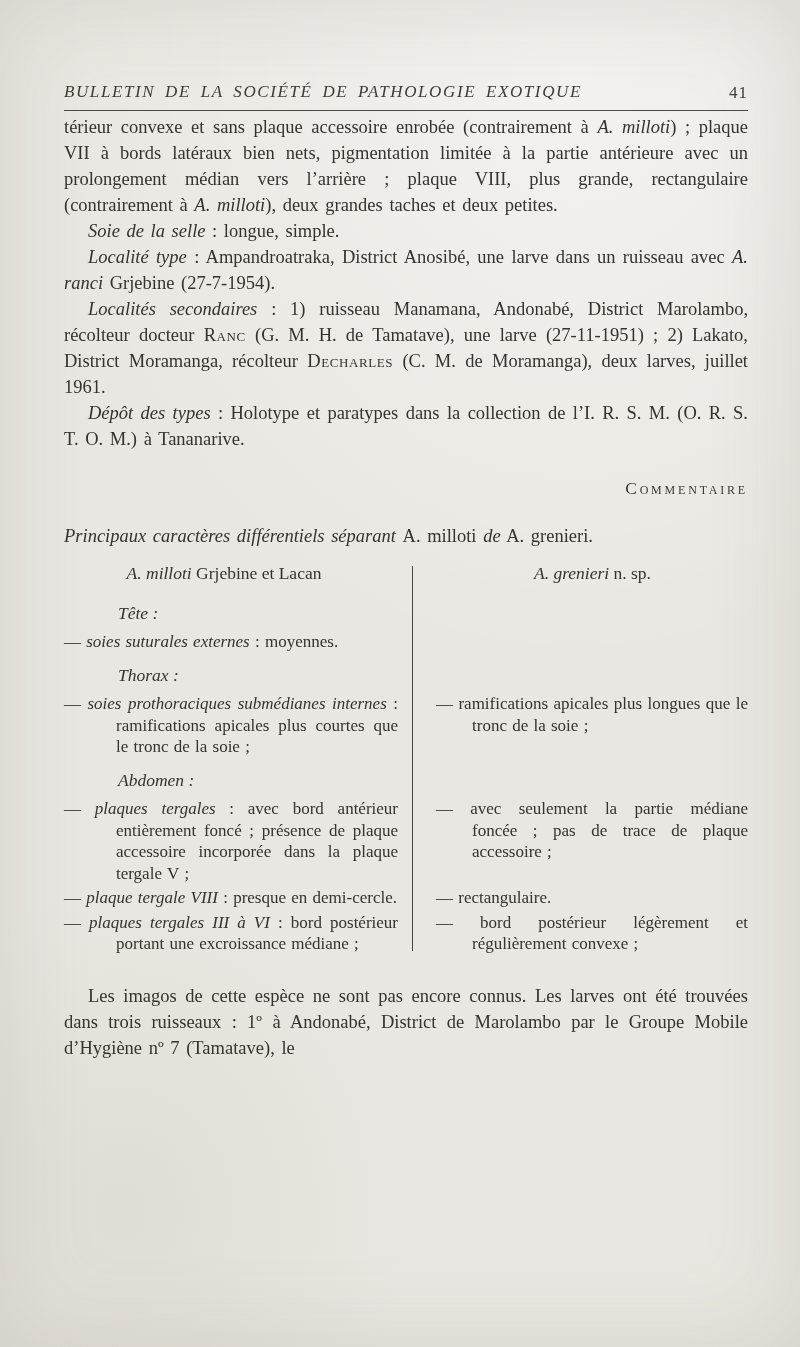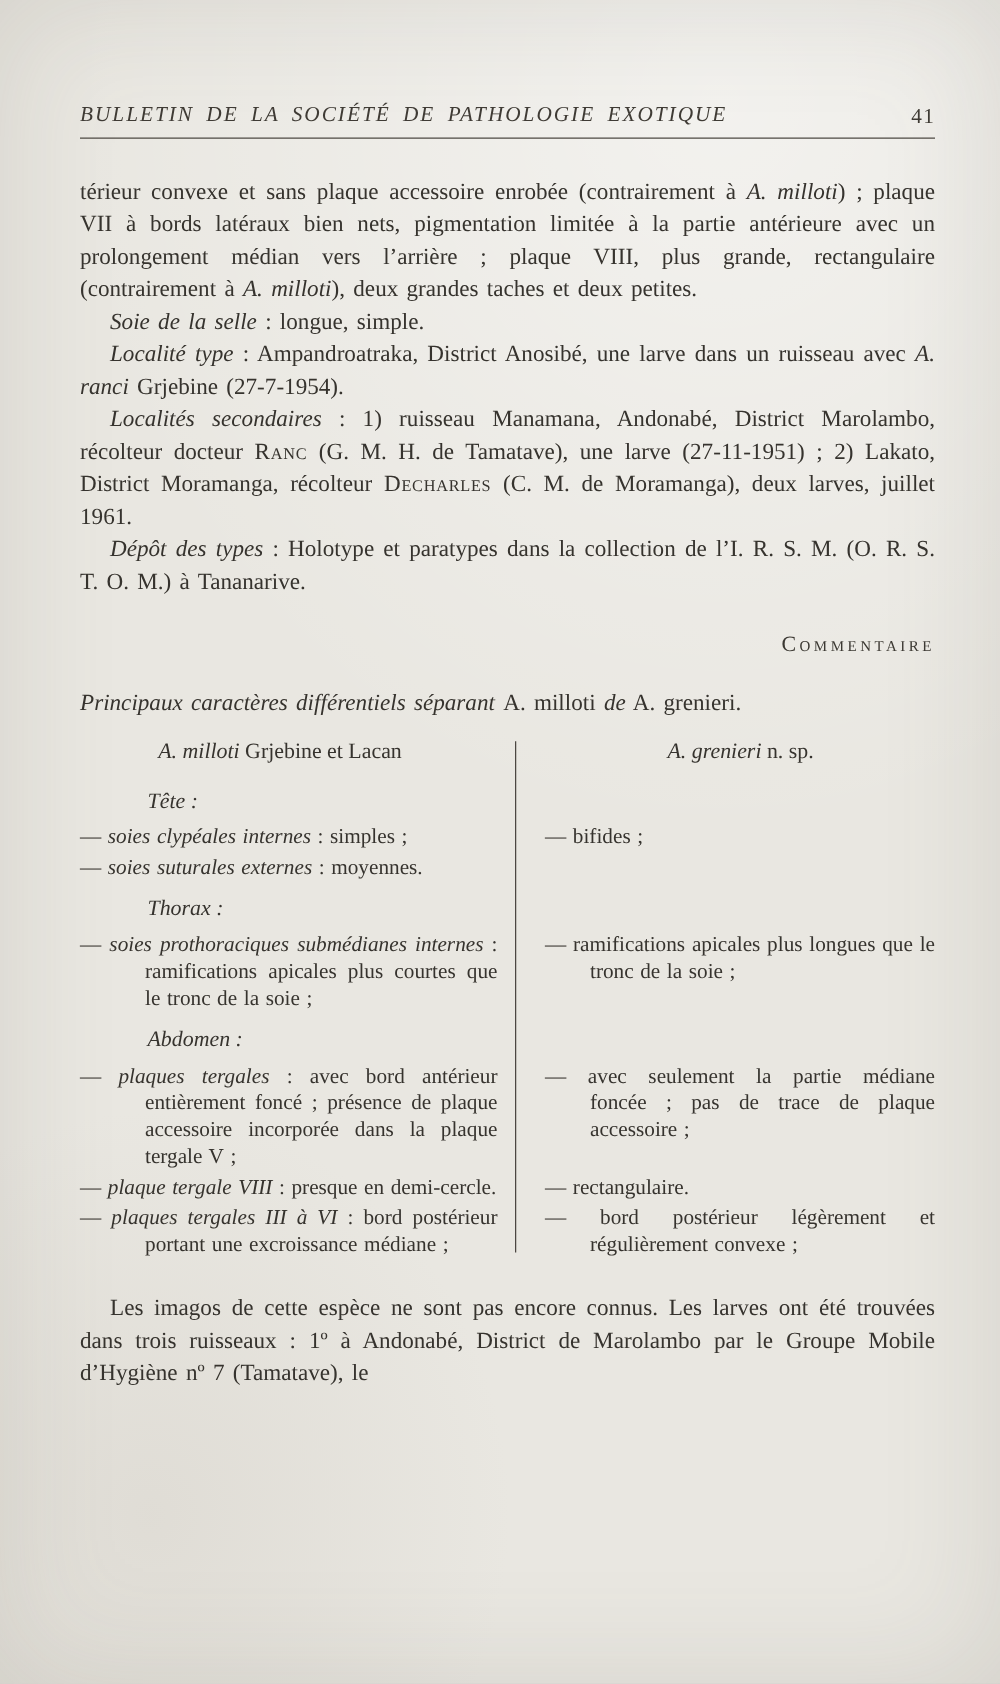--- a/index.html
+++ b/index.html
@@ -30,21 +30,21 @@
     color:#3f3b35;
     padding-right:56px;
   }
   .page-number {
     position:absolute; right:0; top:1px;
     font-style:normal; font-size:17px; letter-spacing:1px;
   }
   .head-rule { border:none; border-top:1.6px solid #4d4943; margin:8px 0 0 0; }
 
   
-  .body-text { margin-top:30px; }
+  .body-text { margin-top:3px; }
   .body-text p, .intro, .closing p {
     margin:0;
     font-size:18.5px;
     line-height:26px;
     text-align:justify;
     word-spacing:2px;
   }
   .ind { text-indent:24px; }
   .sp-before { margin-top:6px; }
 
@@ -130,24 +130,20 @@
     <section class="dtable">
       <div class="divider"></div>
 
       <div class="t-row t-head">
         <div class="hl"><span class="it">A. milloti</span><span> Grjebine et Lacan</span></div>
         <div class="hr"><span class="it">A. grenieri</span><span> n. sp.</span></div>
       </div>
 
       <div class="t-sub">Tête&nbsp;:</div>
       <div class="t-row">
-        <div class="cl"><span>— </span><span class="it">soies clypéales internes</span><span>&nbsp;: simples&nbsp;;</span></div>
-        <div class="cr"><span>— bifides&nbsp;;</span></div>
-      </div>
-      <div class="t-row">
         <div class="cl"><span>— </span><span class="it">soies suturales externes</span><span>&nbsp;: moyennes.</span></div>
       </div>
 
       <div class="t-sub">Thorax&nbsp;:</div>
       <div class="t-row">
         <div class="cl"><span>— </span><span class="it">soies prothoraciques submédianes internes</span><span>&nbsp;: ramifications apicales plus courtes que le tronc de la soie&nbsp;;</span></div>
         <div class="cr"><span>— ramifications apicales plus longues que le tronc de la soie&nbsp;;</span></div>
       </div>
 
       <div class="t-sub">Abdomen&nbsp;:</div>

